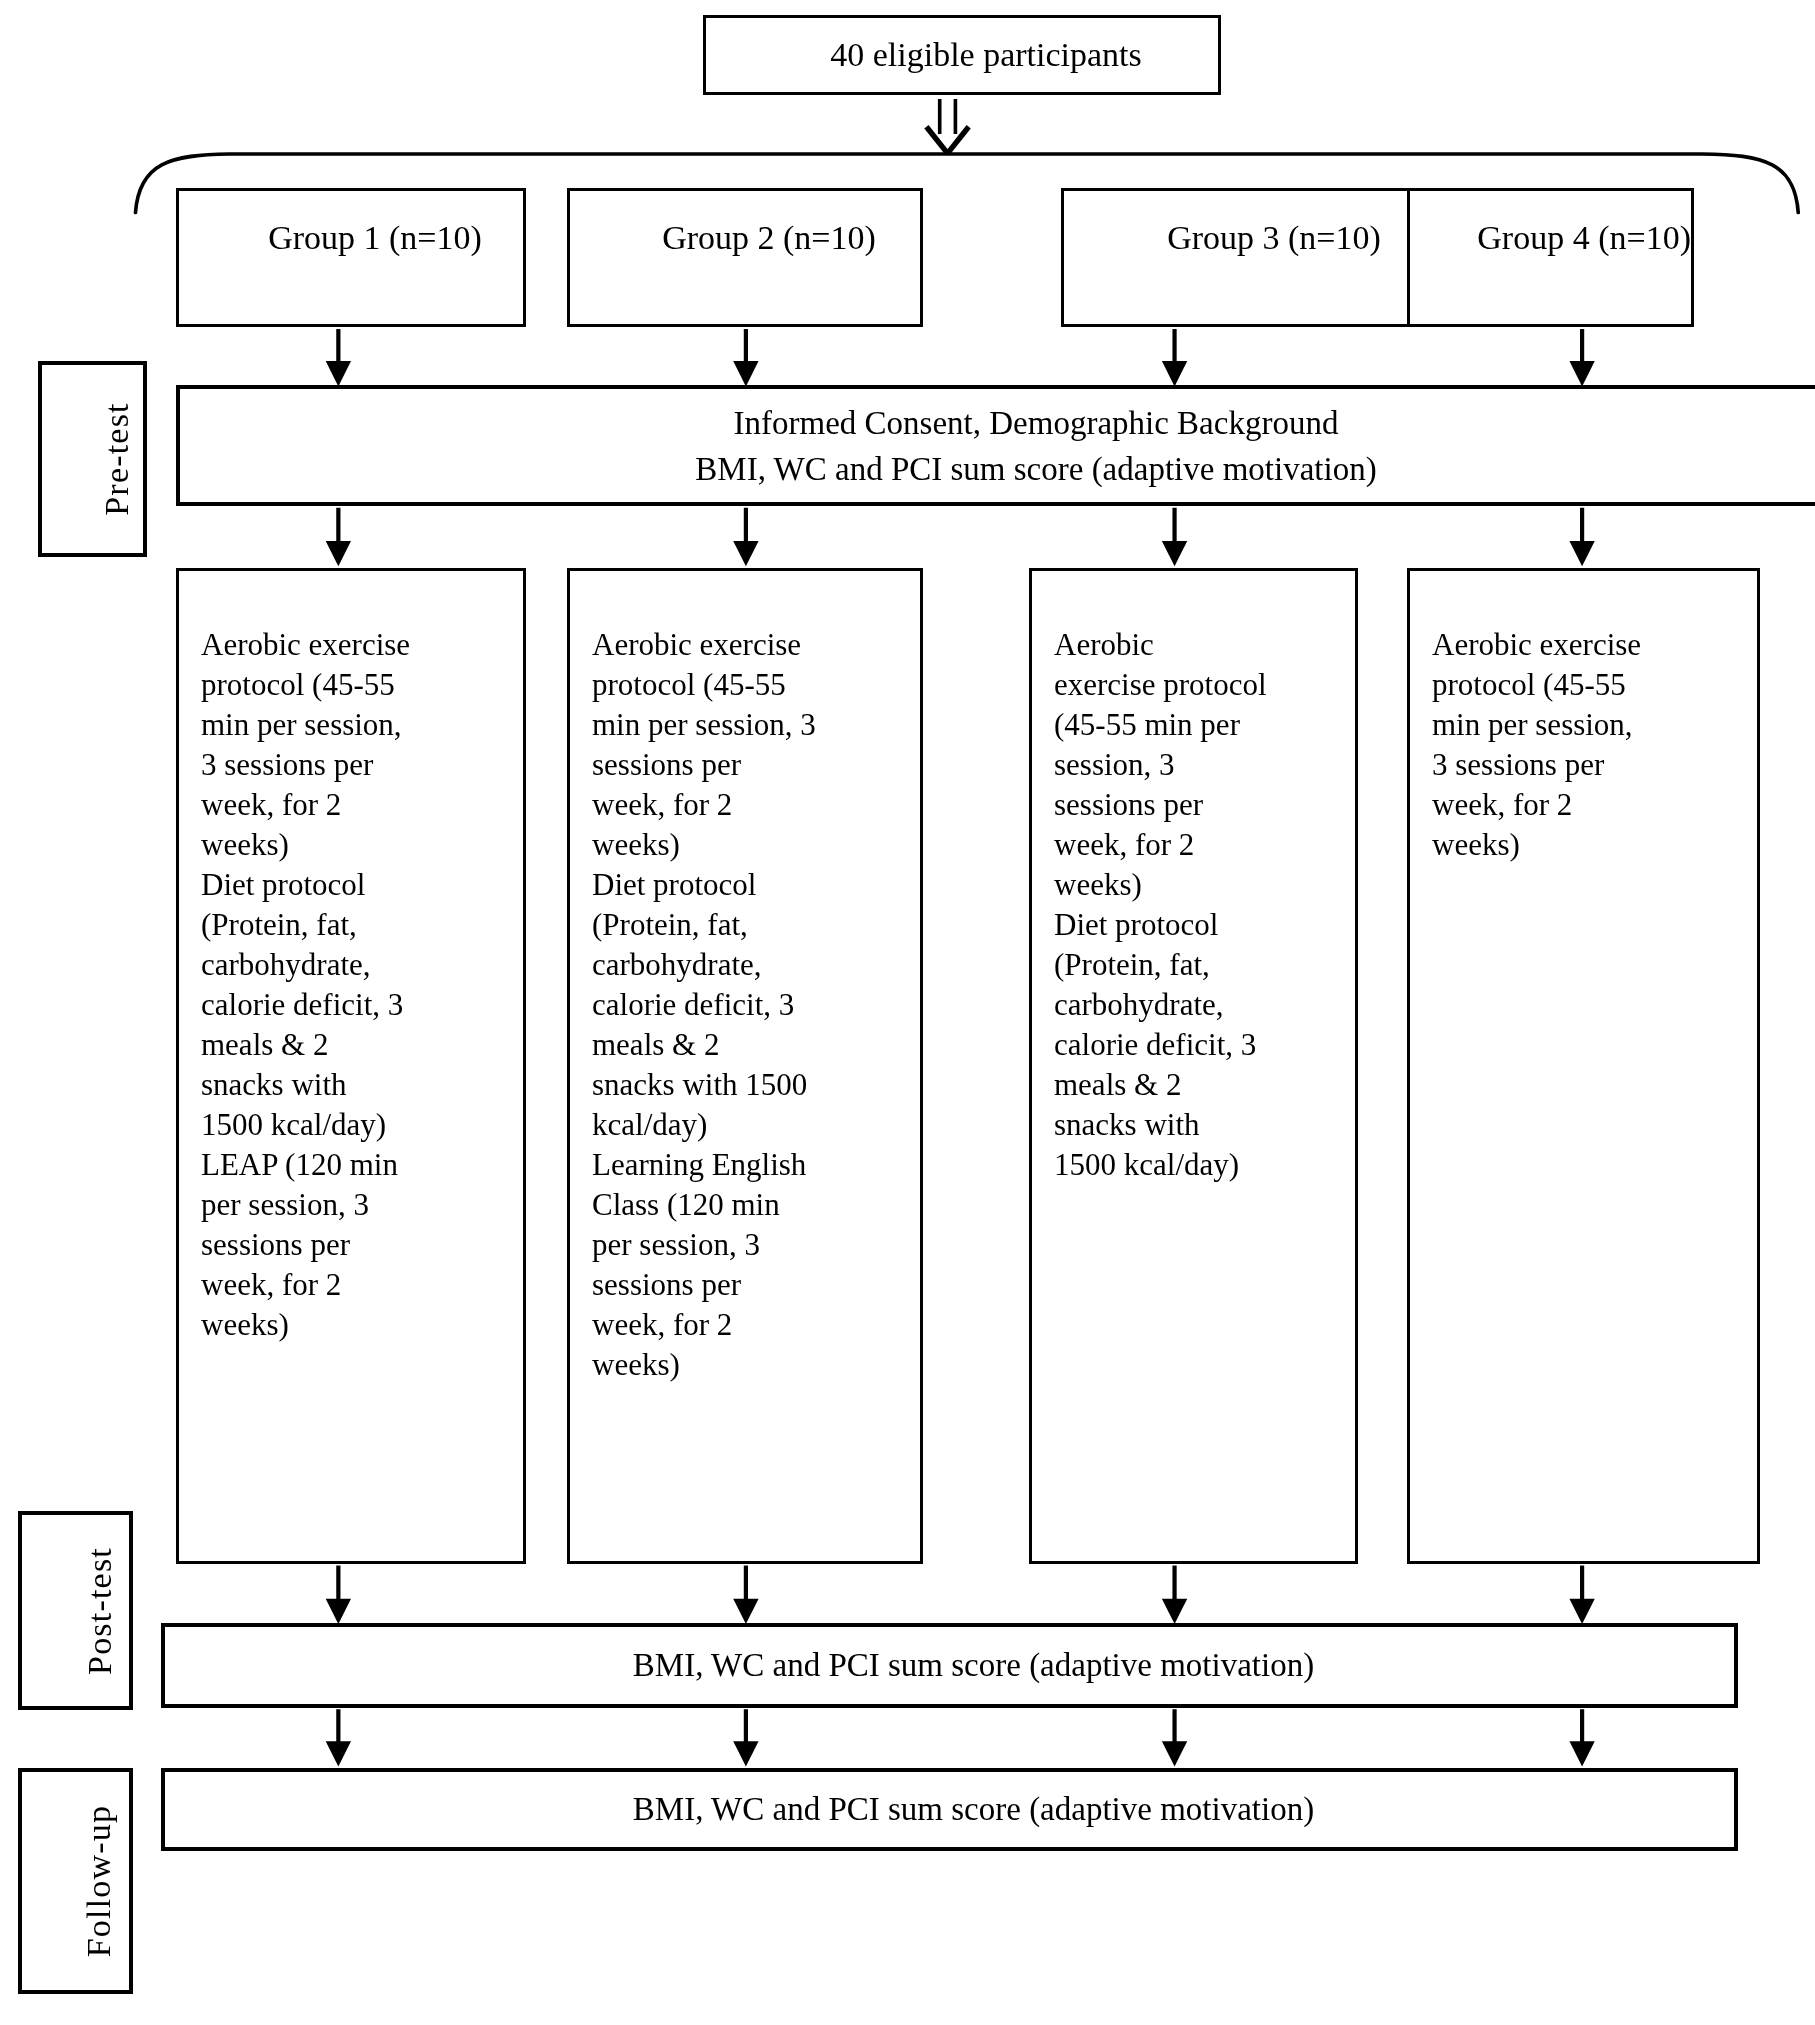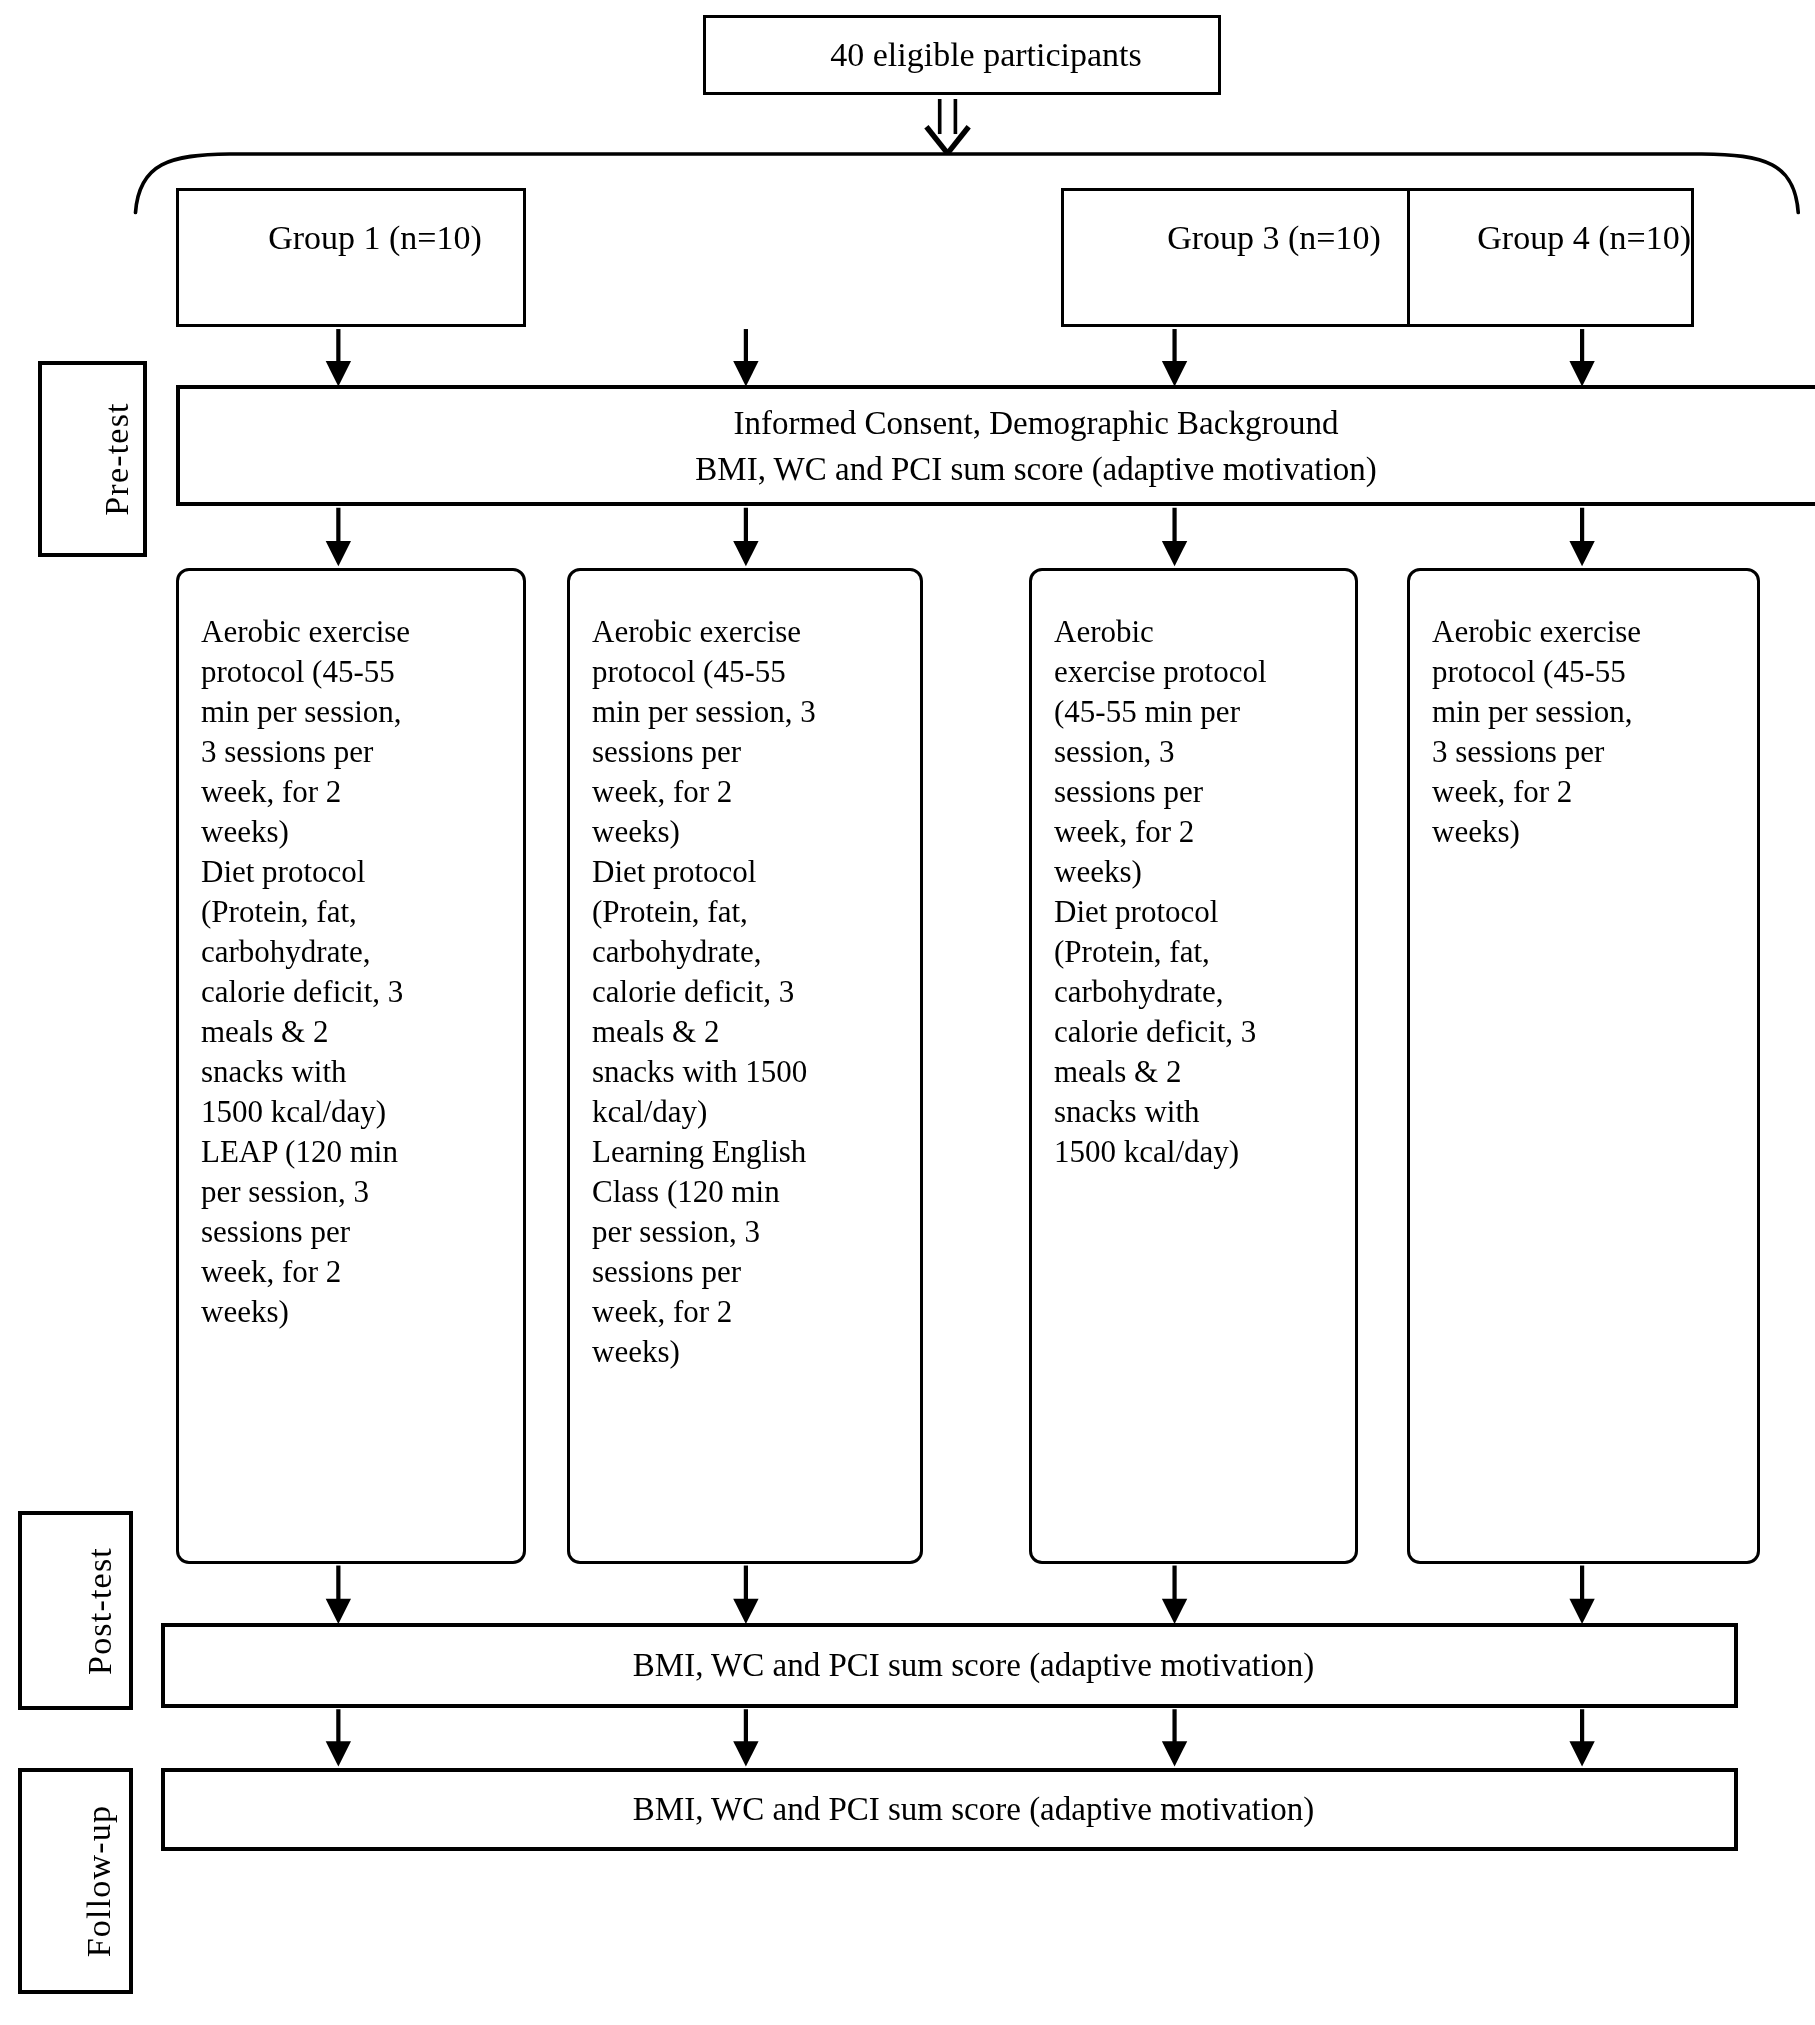--- a/index.html
+++ b/index.html
@@ -36,23 +36,22 @@
     white-space: nowrap;
     font-size: 34px;
     letter-spacing: 1.2px;
   }
   .pretest-label  { left: 38px; top: 361px;  width: 109px; height: 196px; }
   .posttest-label { left: 18px; top: 1511px; width: 115px; height: 199px; }
   .followup-label { left: 18px; top: 1768px; width: 115px; height: 226px; }
   .proto-box {
     top: 568px; height: 996px;
     font-size: 31px; line-height: 40px;
-    padding: 1px 22px;
+    padding: 14px 22px;
     text-align: left;
-    border-radius: 13px;
   }
   .ml { white-space: pre-line; }
   .b1 { left: 176px;  width: 350px; }
   .b2 { left: 567px;  width: 356px; }
   .b3 { left: 1029px; width: 329px; }
   .b4 { left: 1407px; width: 353px; }
   svg .shaft { stroke: #000000; stroke-width: 7; }
   svg .head  { fill: #000000; stroke: none; }
 </style>
 </head>
@@ -115,20 +114,23 @@
       <polygon class="head" points="2599,2884 2641,2884 2620,2926"></polygon>
     </g>
   </svg>
 
   <div class="box top-box center">
     <span>40 eligible participants</span>
   </div>
 
   <div class="box group-box g1">
     <span>Group 1 (n=10)</span>
+  </div>
+  <div class="box group-box g2">
+    <span>Group 2 (n=10)</span>
   </div>
   <div class="box group-box g3">
     <span>Group 3 (n=10)</span>
   </div>
   <div class="box group-box g4">
     <span>Group 4 (n=10)</span>
   </div>
 
   <div class="box vlabel pretest-label">
     <span>Pre-test</span>

